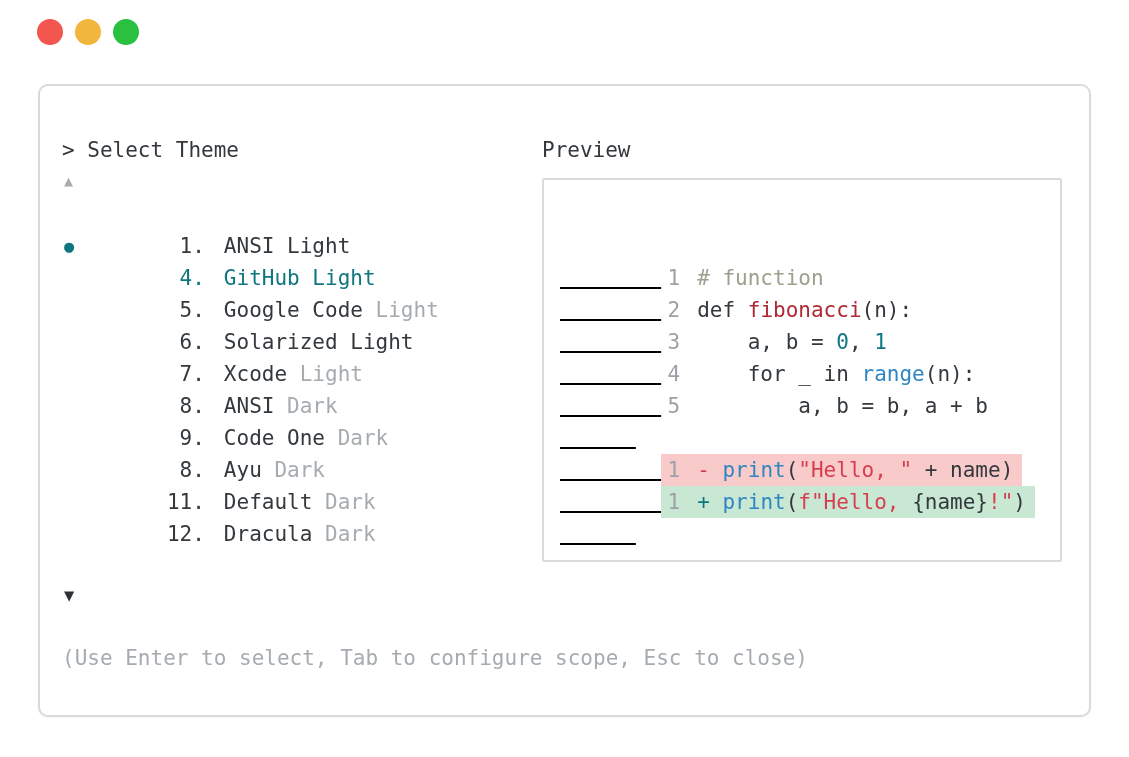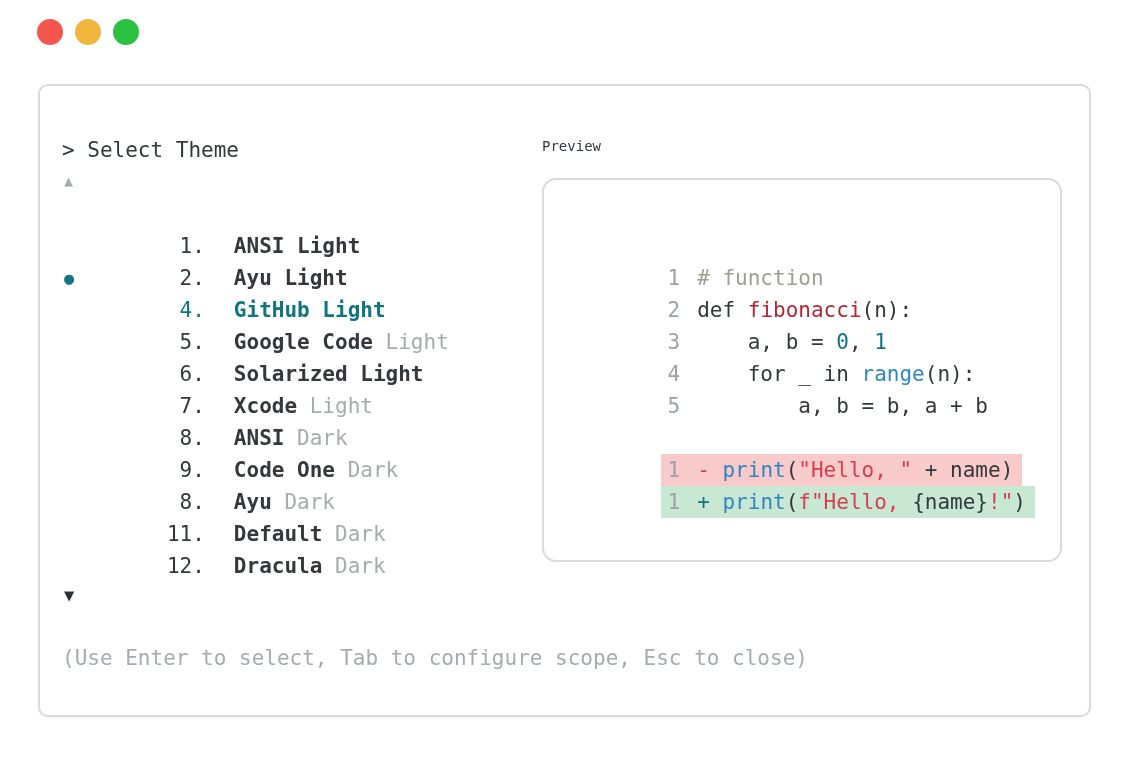--- a/index.html
+++ b/index.html
@@ -37,39 +37,40 @@
   .theme-row {
     position:relative; height:32px; line-height:32px;
     font-size:21px; color:var(--text-dark); white-space:pre; cursor:pointer;
   }
   .theme-row .bullet {
     position:absolute; left:2px; top:0; color:var(--accent-teal); font-size:17px;
   }
   .theme-row .num {
     display:inline-block; width:67px; text-align:right; color:var(--text-dark);
   }
-  .theme-row .name { margin-left:29px; white-space:pre;font-weight:bold; }
+  .theme-row .name { margin-left:19px; white-space:pre; }
   .theme-row .variant { color:var(--text-dim); white-space:pre; }
   .theme-row.selected .num,
   .theme-row.selected .name { color:var(--accent-teal); }
 
   .help {
     position:absolute; left:22px; top:560px;
     font-size:21px; color:var(--text-dim); white-space:pre;
   }
 
   
   .preview-label {
     position:absolute; left:502px; top:52px;
-    font-size:14px; color:var(--text-dark);text-align:center;
+    font-size:21px; color:var(--text-dark);text-align:center;
   }
   .preview-box {
     position:absolute; left:502px; top:92px; width:520px; height:384px;
-    background:#ffffff; border:2px solid var(--border); border-radius:14px;
+    background:#ffffff; border:2px solid var(--border); border-radius:2px;
     overflow:hidden;
+    text-decoration:underline;
   }
   .preview-code { padding-top:50px; font-size:21px; }
   .code-line { height:32px; line-height:32px; padding-left:16px; white-space:pre; }
   .code-line.blank { }
   .line-inner { display:inline-block; height:32px; line-height:32px; padding:0 9px 0 6px; }
   .line-inner.bg-removed { background:var(--removed-bg); }
   .line-inner.bg-added   { background:var(--added-bg); }
   .lnum {
     display:inline-block; width:13px; margin-right:17px; text-align:right;
     color:var(--line-number);
@@ -95,23 +96,20 @@
 
 <div class="window">
 
   <div class="prompt" data-bind="selector.prompt">&gt; Select Theme</div>
 
   <div class="scroll-up" data-bind="selector.scroll_up">▲</div>
 
   <div class="theme-list">
     <div class="theme-row">
       <span class="bullet" data-bind="selector.items.0.bullet"></span><span class="num" data-bind="selector.items.0.number">1.</span><span class="name" data-bind="selector.items.0.name">ANSI Light</span><span class="variant" data-bind="selector.items.0.variant"></span>
-    </div>
-    <div class="theme-row">
-      <span class="bullet" data-bind="selector.items.1.bullet"></span><span class="num" data-bind="selector.items.1.number">2.</span><span class="name" data-bind="selector.items.1.name">Ayu Light</span><span class="variant" data-bind="selector.items.1.variant"></span>
     </div>
     <div class="theme-row selected">
       <span class="bullet" data-bind="selector.items.3.bullet">●</span><span class="num" data-bind="selector.items.3.number">4.</span><span class="name" data-bind="selector.items.3.name">GitHub Light</span><span class="variant" data-bind="selector.items.3.variant"></span>
     </div>
     <div class="theme-row">
       <span class="bullet" data-bind="selector.items.4.bullet"></span><span class="num" data-bind="selector.items.4.number">5.</span><span class="name" data-bind="selector.items.4.name">Google Code</span><span class="variant" data-bind="selector.items.4.variant"> Light</span>
     </div>
     <div class="theme-row">
       <span class="bullet" data-bind="selector.items.5.bullet"></span><span class="num" data-bind="selector.items.5.number">6.</span><span class="name" data-bind="selector.items.5.name">Solarized Light</span><span class="variant" data-bind="selector.items.5.variant"></span>
     </div>

